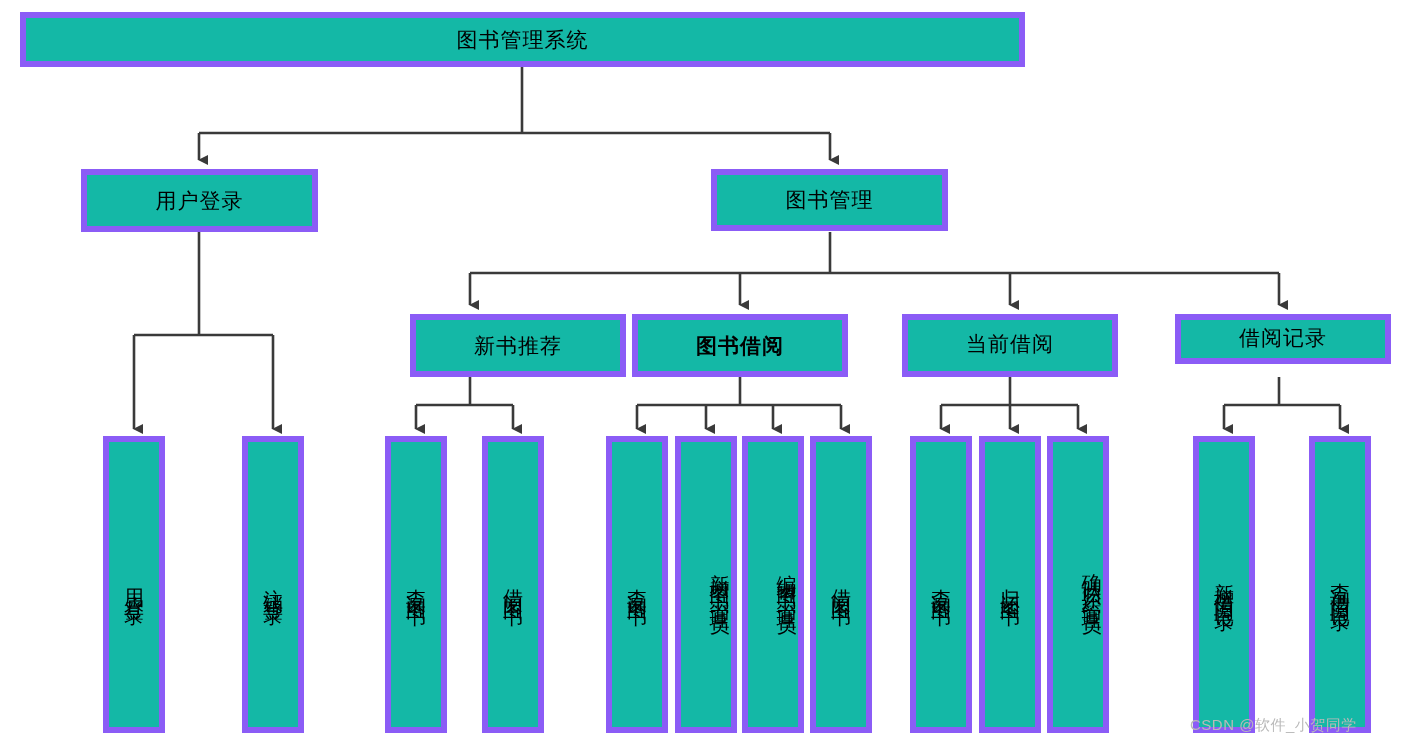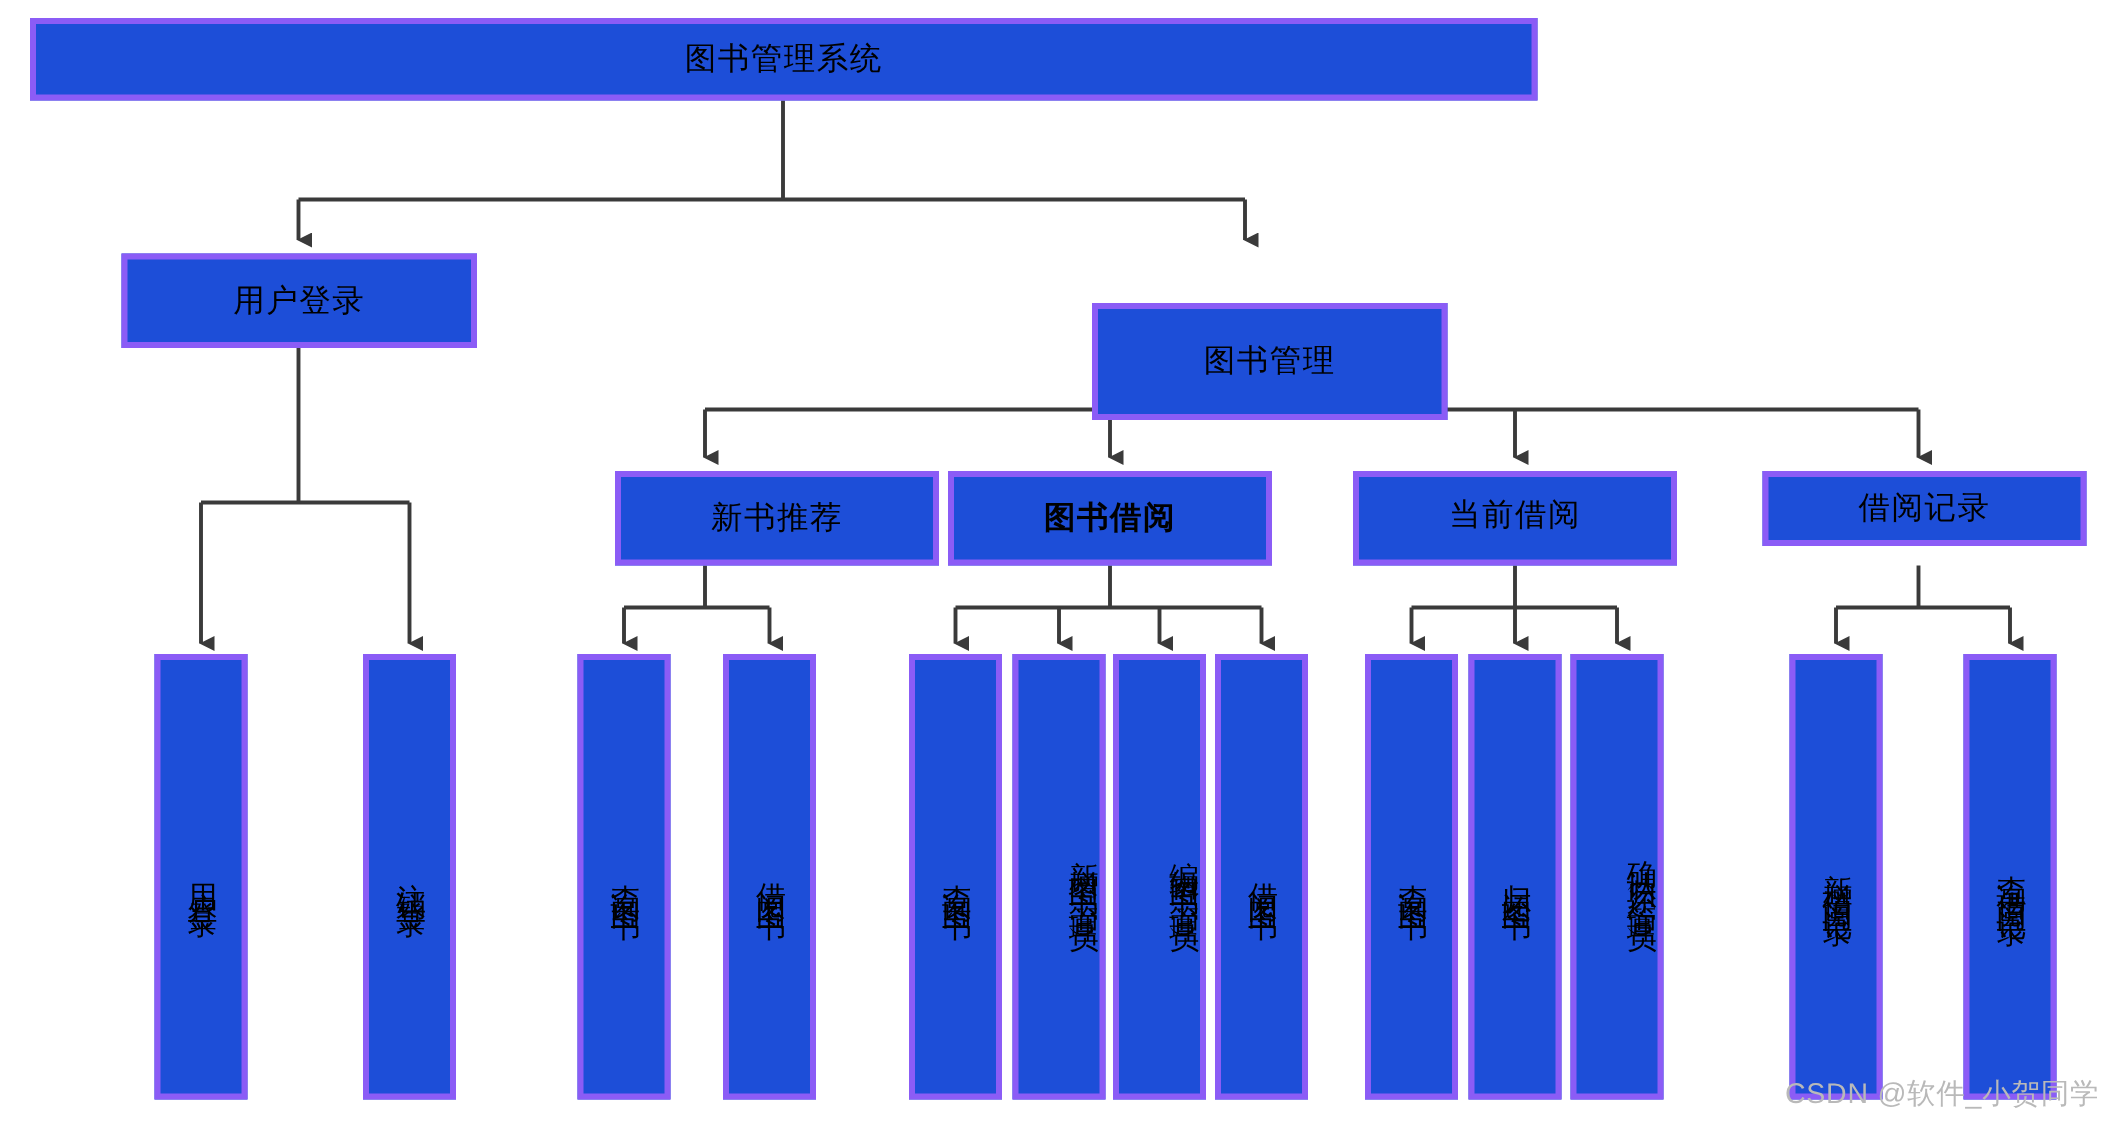--- a/index.html
+++ b/index.html
@@ -17,22 +17,22 @@
   svg#wires{
     position:absolute;
     left:0; top:0;
     width:1405px;
     height:747px;
     pointer-events:none;
   }
   .node{
     position:absolute;
     box-sizing:border-box;
-    background:#1d4ed8;
-    border:4px solid #8b5cf6;
+    background:#14b8a6;
+    border:6px solid #8b5cf6;
     display:flex;
     align-items:center;
     justify-content:center;
     text-align:right;
     color:#000;
   }
   .node.h{
     font-size:21px;
     letter-spacing:1px;
     line-height:1.1;
@@ -53,21 +53,21 @@
     white-space:nowrap;
   }
   .node.v.tall-top{
     align-items:flex-start;
   }
   .node.v.mid{
     align-items:center;
   }
   .watermark{
     position:absolute;
-    font-size:19px;
+    font-size:15px;
     color:#b9b9b9;
     letter-spacing:0.5px;
     white-space:nowrap;
     user-select:none;
   }
 </style>
 </head>
 <body>
 
 <div id="canvas">
@@ -122,21 +122,21 @@
     </g>
   </svg>
 
   <div class="node h" style="left:20px; top:12px; width:1005px; height:55px;">
     <span class="lbl">图书管理系统</span>
   </div>
 
   <div class="node h" style="left:81px; top:169px; width:237px; height:63px;">
     <span class="lbl">用户登录</span>
   </div>
-  <div class="node h" style="left:728px; top:169px; width:237px; height:78px;margin-top:33px;">
+  <div class="node h" style="left:711px; top:169px; width:237px; height:62px;">
     <span class="lbl">图书管理</span>
   </div>
 
   <div class="node h" style="left:362px; top:314px; width:216px; height:63px;margin-left:48px;">
     <span class="lbl">新书推荐</span>
   </div>
   <div class="node h" style="left:632px; top:314px; width:216px; height:63px;font-weight:bold;">
     <span class="lbl">图书借阅</span>
   </div>
   <div class="node h" style="left:902px; top:314px; width:216px; height:63px;font-family:Liberation Mono, monospace;">

